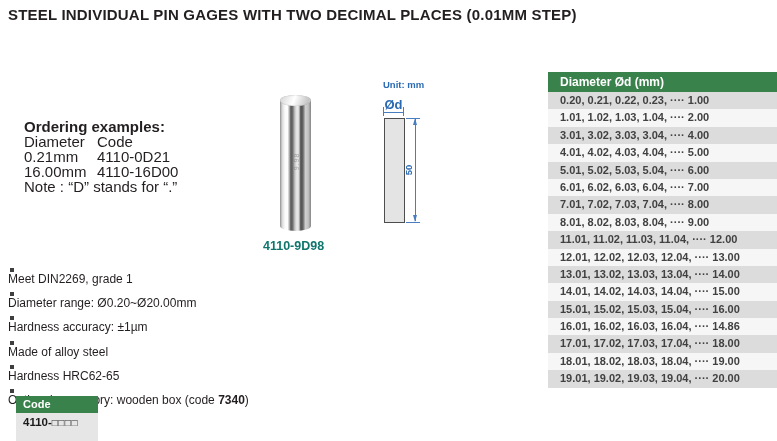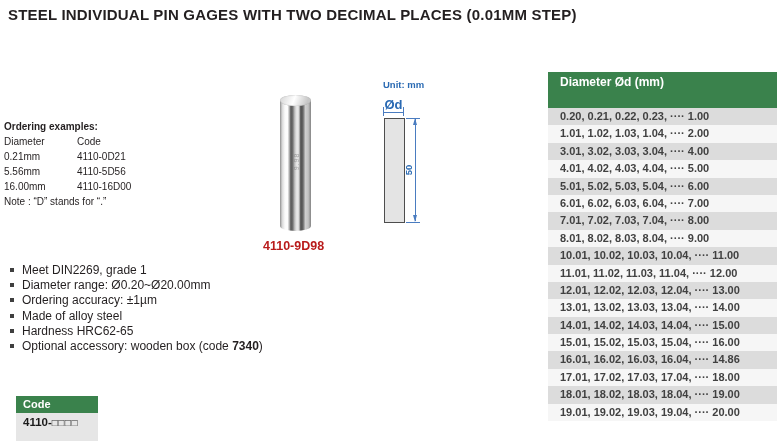--- a/index.html
+++ b/index.html
@@ -3,38 +3,38 @@
 <meta charset="utf-8">
 <style>
   html,body{margin:0;padding:0;background:#fff;}
   .canvas{position:relative;width:777px;height:441px;background:#ffffff;overflow:hidden;
           font-family:"Liberation Sans",sans-serif;color:#231f20;}
 
   .title{position:absolute;left:8px;top:6px;font-size:15px;font-weight:bold;
          letter-spacing:.2px;color:#231f20;white-space:nowrap;}
 
   
-  .ordering{position:absolute;left:4px;top:119px;font-size:10px;line-height:15px;}
+  .ordering{position:absolute;left:24px;top:119px;font-size:15px;line-height:15px;}
   .ord-head{font-weight:bold;}
   .ord-row{display:flex;}
   .ord-c1{width:73px;}
   .ord-c2{}
 
   
   .pin-body{position:absolute;left:280px;top:100px;width:31px;height:131px;
     background:linear-gradient(90deg,#8f8f8f 0%,#d9d9d9 7%,#fafafa 16%,#ffffff 24%,
       #b5b5b5 30%,#585858 35%,#707070 41%,#c6c6c6 48%,#ededed 55%,#d8d8d8 61%,
       #4f4f4f 67%,#666666 74%,#cfcfcf 82%,#c2c2c2 91%,#989898 97%,#858585 100%);
     border-radius:0 0 50% 50% / 0 0 5px 5px;}
   .pin-cap{position:absolute;left:280px;top:95px;width:31px;height:11px;border-radius:50%;
     background:linear-gradient(110deg,#dedede 10%,#ffffff 45%,#c7c7c7 85%);
     box-shadow:inset 0 0 1px #9a9a9a;}
   .pin-etch{position:absolute;left:282px;top:158px;width:28px;text-align:center;
     transform:rotate(-90deg);font-size:7px;color:#7d7d7d;opacity:.65;letter-spacing:1px;}
-  .pin-label{position:absolute;left:263px;top:239px;font-size:12.5px;font-weight:bold;color:#b91c1c;}
+  .pin-label{position:absolute;left:263px;top:239px;font-size:12.5px;font-weight:bold;color:#0f766e;}
 
   
   .unit-label{position:absolute;left:383px;top:79px;font-size:9.5px;font-weight:bold;color:#2a6ab3;}
   .od-label{position:absolute;left:382px;top:97px;width:23px;text-align:center;
     font-size:13px;font-weight:bold;color:#2a6ab3;}
   .hdim-line{position:absolute;left:383px;top:112px;width:21px;height:0;border-top:1px solid #4a7cc0;}
   .hdim-tick{position:absolute;top:107px;width:1px;height:9px;background:#4a7cc0;}
   .hdim-tick.l{left:383px;} .hdim-tick.r{left:403px;}
   .draw-rect{position:absolute;left:384px;top:118px;width:19px;height:103px;
     background:#e4e4e4;border:1px solid #4d4d4d;}
@@ -43,36 +43,36 @@
   .vdim-line{position:absolute;left:415px;top:119px;width:0;height:102px;border-left:1px solid #4a7cc0;}
   .vdim-arrow{position:absolute;left:413px;width:0;height:0;
     border-left:2.5px solid transparent;border-right:2.5px solid transparent;}
   .vdim-arrow.up{top:118px;border-bottom:7px solid #4a7cc0;}
   .vdim-arrow.down{top:215px;border-top:7px solid #4a7cc0;}
   .len-label{position:absolute;left:398px;top:164px;width:22px;height:12px;text-align:center;
     transform:rotate(-90deg);font-size:9.5px;font-weight:bold;color:#2a6ab3;background:transparent;}
 
   
   .features{position:absolute;left:8px;top:263px;font-size:12px;line-height:15.2px;}
-  .feature{display:flex;align-items:flex-start;}
+  .feature{display:flex;align-items:flex-start;flex-direction:column;}
   .bullet{flex:0 0 auto;width:4px;height:4px;background:#3f3f3f;margin:5px 8px 0 2px;}
   .feature b{font-weight:bold;}
 
   
   .code-block{position:absolute;left:16px;top:396px;width:82px;}
   .code-head{height:17px;line-height:17px;background:#3a824c;color:#ffffff;
     font-size:11px;font-weight:bold;padding-left:7px;}
   .code-val{height:34px;line-height:19px;background:#e6e6e6;padding-left:7px;
     font-size:11.5px;color:#1a1a1a;}
   .code-val b{font-weight:bold;}
   .boxes{font-size:10px;font-weight:normal;letter-spacing:.5px;color:#2a2a2a;}
 
   
   .dia-table{position:absolute;left:548px;top:72px;width:229px;}
-  .dia-head{height:36px;line-height:20px;background:#3a824c;color:#ffffff;
+  .dia-head{height:20px;line-height:20px;background:#3a824c;color:#ffffff;
     font-size:12px;font-weight:bold;padding-left:12px;}
   .dia-row{height:17.4px;line-height:17.4px;font-size:11px;font-weight:bold;
     color:#414141;padding-left:12px;white-space:nowrap;}
   .dia-rows .dia-row:nth-child(odd){background:#dcdcdc;}
   .dia-rows .dia-row:nth-child(even){background:#f6f6f6;}
 </style>
 </head>
 <body>
 
 <div class="canvas">
@@ -84,24 +84,20 @@
     <div class="ord-row">
       <span class="ord-c1">Diameter</span>
       <span class="ord-c2">Code</span>
     </div>
     <div>
       <div class="ord-row">
           <span class="ord-c1">0.21mm</span>
           <span class="ord-c2">4110-0D21</span>
         </div>
 
-      <div class="ord-row">
-          <span class="ord-c1">5.56mm</span>
-          <span class="ord-c2">4110-5D56</span>
-        </div>
 
       <div class="ord-row">
           <span class="ord-c1">16.00mm</span>
           <span class="ord-c2">4110-16D00</span>
         </div>
     </div>
     <div class="ord-note">Note : “D” stands for “.”</div>
   </div>
 
   <div class="pin-body"></div>
@@ -128,21 +124,21 @@
         <span><span>Meet DIN2269, grade 1</span><b></b><span></span></span>
       </div>
 
     <div class="feature">
         <span class="bullet"></span>
         <span><span>Diameter range: Ø0.20~Ø20.00mm</span><b></b><span></span></span>
       </div>
 
     <div class="feature">
         <span class="bullet"></span>
-        <span><span>Ordering accuracy: ±1µm</span><b></b><span></span></span>
+        <span><span>Hardness accuracy: ±1µm</span><b></b><span></span></span>
       </div>
 
     <div class="feature">
         <span class="bullet"></span>
         <span><span>Made of alloy steel</span><b></b><span></span></span>
       </div>
 
     <div class="feature">
         <span class="bullet"></span>
         <span><span>Hardness HRC62-65</span><b></b><span></span></span>
@@ -173,21 +169,20 @@
 
       <div class="dia-row">5.01, 5.02, 5.03, 5.04, ···· 6.00</div>
 
       <div class="dia-row">6.01, 6.02, 6.03, 6.04, ···· 7.00</div>
 
       <div class="dia-row">7.01, 7.02, 7.03, 7.04, ···· 8.00</div>
 
       <div class="dia-row">8.01, 8.02, 8.03, 8.04, ···· 9.00</div>
 
 
-      <div class="dia-row">10.01, 10.02, 10.03, 10.04, ···· 11.00</div>
 
       <div class="dia-row">11.01, 11.02, 11.03, 11.04, ···· 12.00</div>
 
       <div class="dia-row">12.01, 12.02, 12.03, 12.04, ···· 13.00</div>
 
       <div class="dia-row">13.01, 13.02, 13.03, 13.04, ···· 14.00</div>
 
       <div class="dia-row">14.01, 14.02, 14.03, 14.04, ···· 15.00</div>
 
       <div class="dia-row">15.01, 15.02, 15.03, 15.04, ···· 16.00</div>

